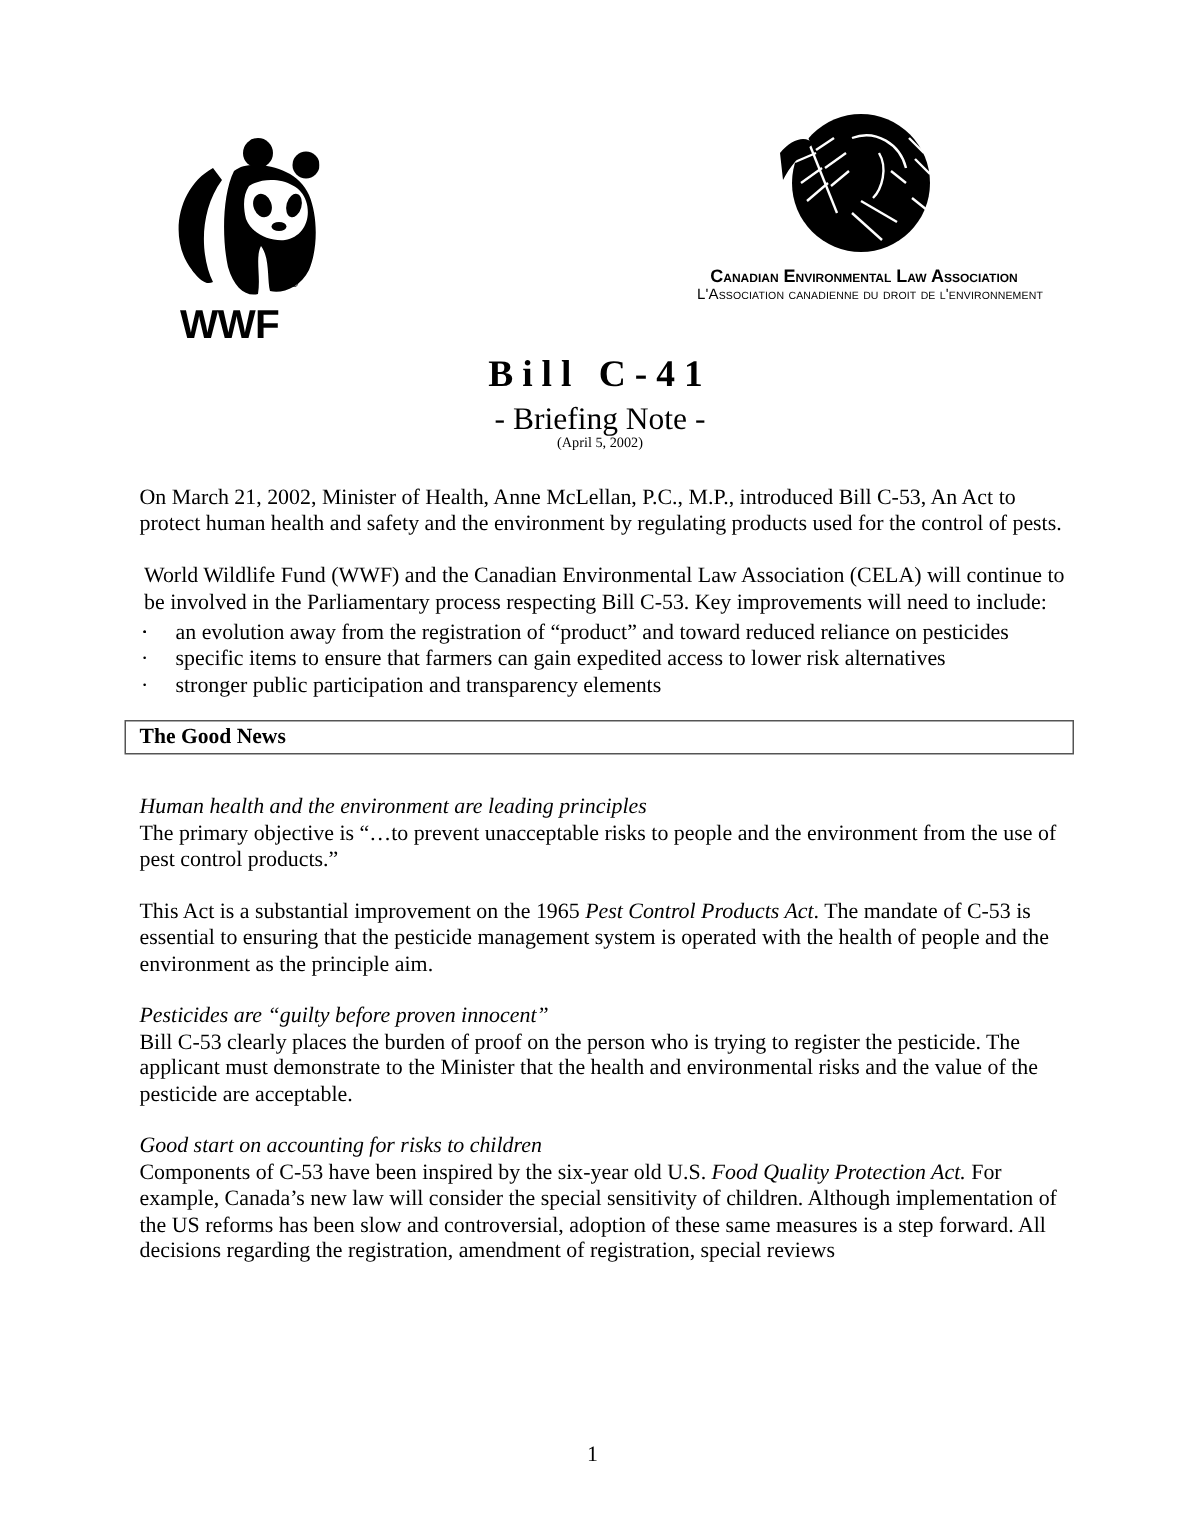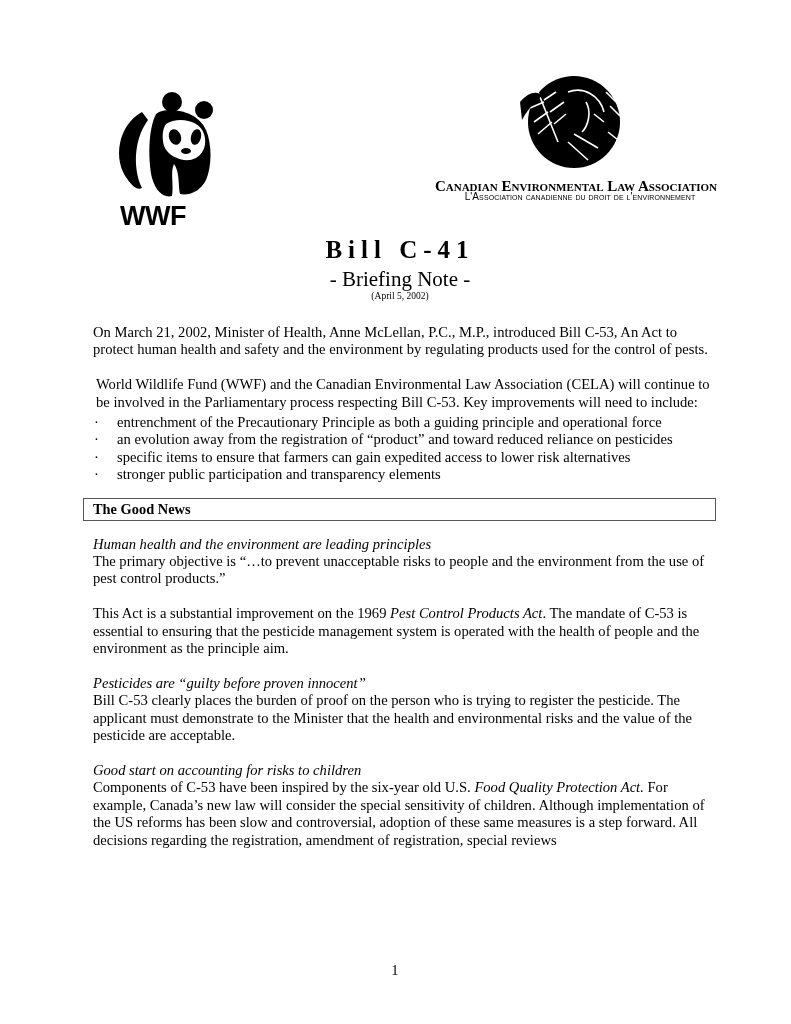--- a/index.html
+++ b/index.html
@@ -7,39 +7,39 @@
          font-family: "Liberation Serif", serif; color: #000; }
   .page { position: absolute; left: 0; top: 0; width: 791px; height: 1024px; }
 
   .wwf-logo { position: absolute; left: 108px; top: 80px; width: 105px; height: 140px; }
   .wwf-text { position: absolute; left: 120px; top: 203px; font-family: "Liberation Sans", sans-serif;
               font-weight: 900; font-size: 27px; letter-spacing: -0.5px; line-height: 1; }
   .copy-mark { position: absolute; font-family: "Liberation Sans", sans-serif; font-size: 8px; }
 
   .cela-logo { position: absolute; left: 508px; top: 72px; width: 120px; height: 105px; }
   .cela-name { position: absolute; left: 400px; top: 178px; width: 352px; text-align: center;
-               font-family: Liberation Serif, serif; font-size: 15px; font-weight: bold;
+               font-family: Liberation Sans, sans-serif; font-size: 12px; font-weight: bold;
                font-variant: small-caps; line-height: 1.1; }
   .cela-name-fr { position: absolute; left: 404px; top: 191px; width: 352px; text-align: center;
                   font-family: "Liberation Sans", sans-serif; font-size: 10px; font-variant: small-caps;
                   line-height: 1.1; letter-spacing: 0.1px; }
 
   .title { position: absolute; left: 300px; top: 237px; width: 200px; text-align: center;
            font-size: 25px; font-weight: bold; letter-spacing: 6px; line-height: 1; }
   .subtitle { position: absolute; left: 300px; top: 269px; width: 200px; text-align: center;
               font-size: 21px; line-height: 1; }
   .date { position: absolute; left: 300px; top: 292px; width: 200px; text-align: center;
           font-size: 9.5px; line-height: 1; }
 
   .body { position: absolute; left: 93px; top: 324px; width: 620px; font-size: 14.6px; line-height: 17.4px; }
   .body p { margin: 0 0 17.4px 0; }
   .body ul { list-style: none; margin: 0 0 14px 0; padding: 0; }
   .body li { position: relative; padding-left: 24px; }
   .body li .bullet { position: absolute; left: 1px; top: 0; }
-  .section-box { border: 1px solid #555; margin: 0 0 15px -10px; width: 622px; padding: 2px 0 2px 9px;
+  .section-box { border: 1px solid #555; margin: 0 0 27px -10px; width: 622px; padding: 2px 0 2px 9px;
                  font-weight: bold; font-size: 14.4px; line-height: 17px; }
   .page-number { position: absolute; left: 385px; top: 962px; width: 20px; text-align: center; font-size: 14.6px; }
   .p-nomargin { margin: 3px !important; }
 </style>
 </head>
 <body>
 
 <div class="page">
 
   <svg class="wwf-logo" viewBox="0 0 105 140">
@@ -87,28 +87,28 @@
   <div class="cela-name-fr">L'Association canadienne du droit de l'environnement</div>
 
   <div class="title">Bill C-41</div>
   <div class="subtitle">- Briefing Note -</div>
   <div class="date">(April 5, 2002)</div>
 
   <div class="body">
     <p>On March 21, 2002, Minister of Health, Anne McLellan, P.C., M.P., introduced Bill C-53, An Act to protect human health and safety and the environment by regulating products used for the control of pests.</p>
     <p class="p-nomargin">World Wildlife Fund (WWF) and the Canadian Environmental Law Association (CELA) will continue to be involved in the Parliamentary process respecting Bill C-53.  Key improvements will need to include:</p>
     <ul>
-      <li><span class="bullet">·</span><span>entrenchment of the Precautionary Principle as both a guiding principle and operational force</span></li>
+      <li><span class="bullet">·</span></li>
       <li><span class="bullet">·</span><span>an evolution away from the registration of “product” and toward reduced reliance on pesticides</span></li>
       <li><span class="bullet">·</span><span>specific items to ensure that farmers can gain expedited access to lower risk alternatives</span></li>
       <li><span class="bullet">·</span><span>stronger public participation and transparency elements</span></li>
     </ul>
 
     <div class="section-box">The Good News</div>
 
     <p><i>Human health and the environment are leading principles</i><br><span>The primary objective is “…to prevent unacceptable risks to people and the environment from the use of pest control products.”</span></p>
-    <p><span>This Act is a substantial improvement on the 1969 </span><i>Pest Control Products Act</i><span>.  The mandate of C-53 is essential to ensuring that the pesticide management system is operated with the health of people and the environment as the principle aim.</span></p>
+    <p><span>This Act is a substantial improvement on the 1965 </span><i>Pest Control Products Act</i><span>.  The mandate of C-53 is essential to ensuring that the pesticide management system is operated with the health of people and the environment as the principle aim.</span></p>
     <p><i>Pesticides are “guilty before proven innocent”</i><br><span>Bill C-53 clearly places the burden of proof on the person who is trying to register the pesticide.  The applicant must demonstrate to the Minister that the health and environmental risks and the value of the pesticide are acceptable.</span></p>
     <p><i>Good start on accounting for risks to children</i><br><span>Components of C-53 have been inspired by the six-year old U.S. </span><i>Food Quality Protection Act.</i><span>  For example, Canada’s new law will consider the special sensitivity of children. Although implementation of the US reforms has been slow and controversial, adoption of these same measures is a step forward.  All decisions regarding the registration, amendment of registration, special reviews</span></p>
   </div>
 
   <div class="page-number">1</div>
 </div>
 
 </body></html>

